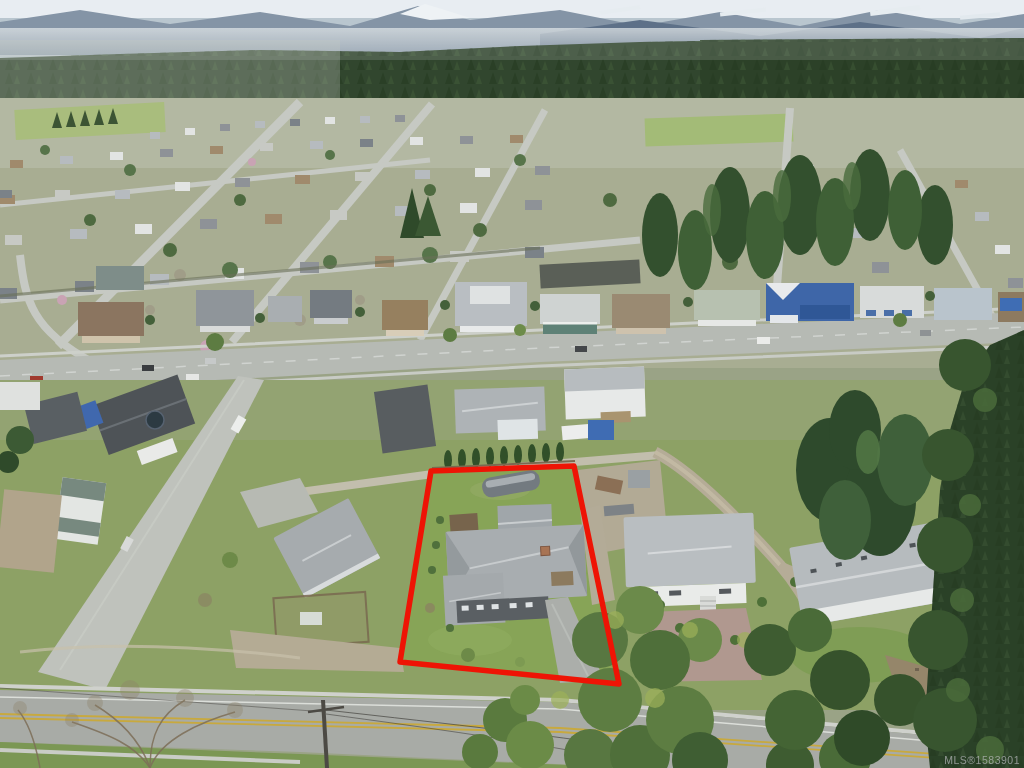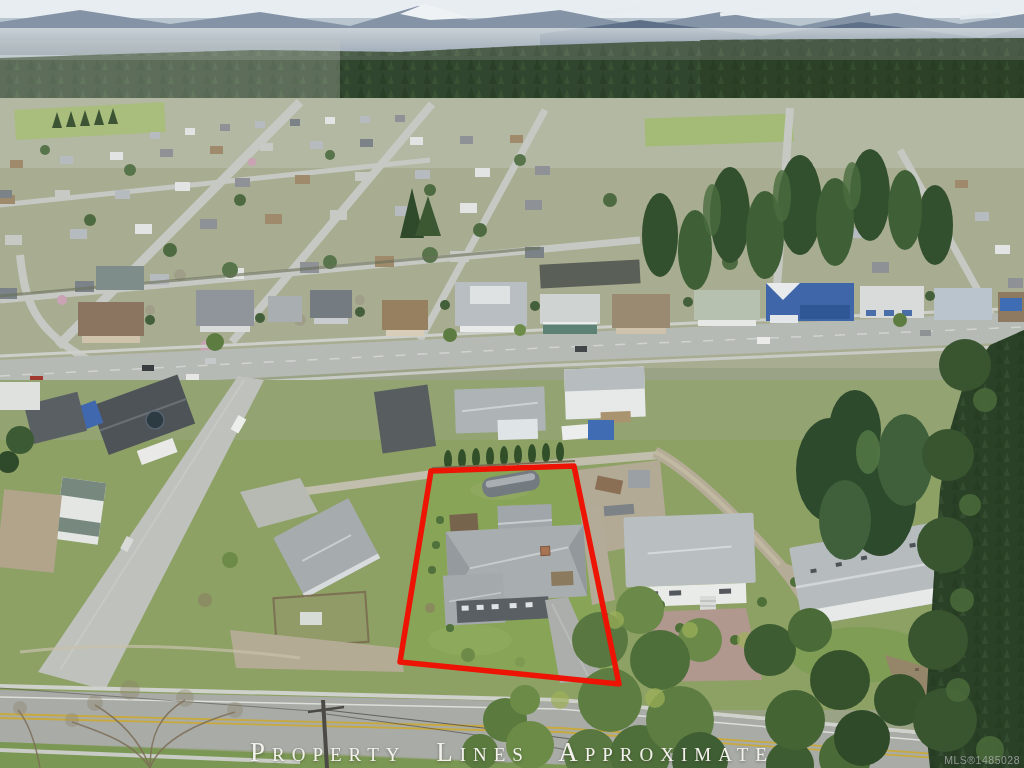--- a/index.html
+++ b/index.html
@@ -579,15 +579,14 @@
           <circle cx="970" cy="505" r="11"></circle>
           <circle cx="962" cy="600" r="12"></circle>
           <circle cx="958" cy="690" r="12"></circle>
           <circle cx="990" cy="750" r="14"></circle>
         </g>
 </g>
 
 <polygon points="431,471 574,466 619,684 400,662" fill="none" stroke="#ee1405" stroke-width="5.5" stroke-linejoin="round"></polygon>
 </svg>
 
-<div class="caption">Property Lines Approximate</div>
-<div class="watermark">MLS®1485028</div>
+<div class="watermark">MLS®1583901</div>
 </div>
 
 </body></html>

